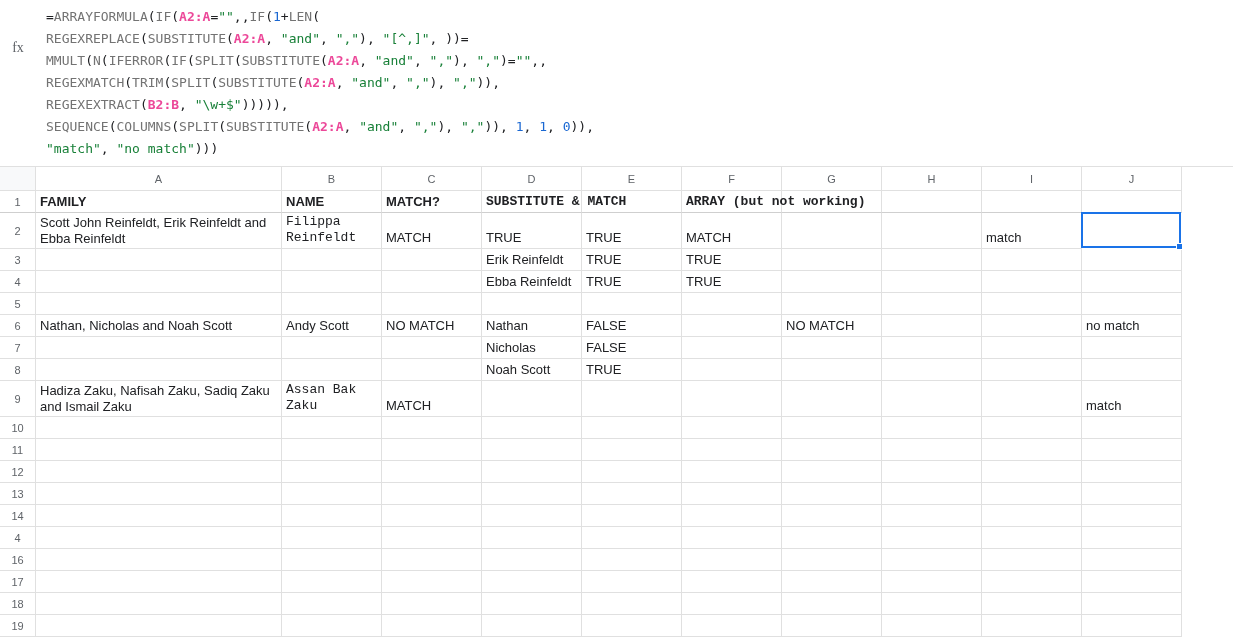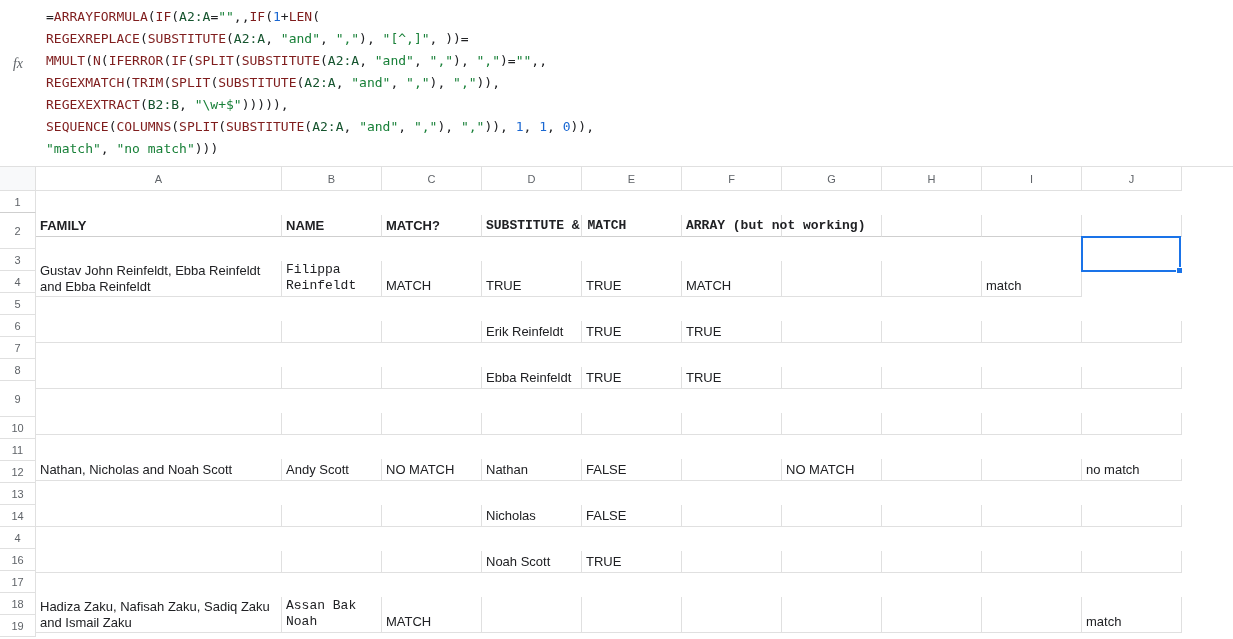--- a/index.html
+++ b/index.html
@@ -17,36 +17,35 @@
     border-bottom: 1px solid #e0e0e0;
     min-height: 150px;
   }
   .fx-icon {
     width: 36px;
     flex-shrink: 0;
     display: flex;
     align-items: center;
     justify-content: center;
     color: #5f6368;
-    font-style: italic;
     font-family: serif;
     font-size: 14px;
-    padding-top: 56px;
+    padding-top: 40px;
   }
   .formula-content {
     flex: 1;
     padding: 6px 10px 6px 10px;
     font-family: "Consolas", "Menlo", monospace;
     font-size: 13px;
     line-height: 22px;
     white-space: pre;
     color: #202124;
   }
-  .tok-func { color: #7f1d1d; }
-  .tok-range { color: #14532d; }
+  .tok-func { color: #737373; }
+  .tok-range { color: #ec4899; font-weight: bold; }
   .tok-str { color: #188038; }
   .tok-num { color: #1967d2; }
   .tok-punc { color: #202124; }
 
   .sheet-area {
     display: flex;
     position: relative;
   }
   .corner {
     width: 36px;
@@ -83,21 +82,20 @@
     border-right: 1px solid #e0e0e0;
     border-bottom: 1px solid #e0e0e0;
     background: #fff;
     color: #5f6368;
     font-size: 11px;
     text-align: center;
     line-height: 24px;
   }
   .grid-body .row {
     display: flex;
-    margin-top: 24px;
   }
   .cell {
     height: 22px;
     border-right: 1px solid #e0e0e0;
     border-bottom: 1px solid #e0e0e0;
     padding: 0 4px;
     line-height: 22px;
     overflow: hidden;
     white-space: nowrap;
     text-overflow: clip;
@@ -195,21 +193,21 @@
           <div class="cell c-C bold">MATCH?</div>
           <div class="cell c-D bold overflow">SUBSTITUTE &amp; MATCH</div>
           <div class="cell c-E"></div>
           <div class="cell c-F bold overflow">ARRAY (but not working)</div>
           <div class="cell c-G"></div>
           <div class="cell c-H"></div>
           <div class="cell c-I"></div>
           <div class="cell c-J"></div>
         </div>
         <div class="row">
-          <div class="cell c-A tall">Gustav John Reinfeldt, Ebba Reinfeldt and Ebba Reinfeldt</div>
+          <div class="cell c-A tall">Scott John Reinfeldt, Erik Reinfeldt and Ebba Reinfeldt</div>
           <div class="cell c-B tall overflow" style="display: flex; align-items: flex-end;">Filippa Reinfeldt</div>
           <div class="cell c-C tall" style="display: flex; align-items: flex-end;">MATCH</div>
           <div class="cell c-E tall center" style="display: flex; align-items: flex-end;">TRUE</div>
           <div class="cell c-F tall center" style="display: flex; align-items: flex-end;">TRUE</div>
           <div class="cell c-G tall" style="display: flex; align-items: flex-end;">MATCH</div>
           <div class="cell c-H tall"></div>
           <div class="cell c-I tall"></div>
           <div class="cell c-J tall" style="display: flex; align-items: flex-end;">match</div>
         </div>
         <div class="row">
@@ -279,21 +277,21 @@
           <div class="cell c-D">Noah Scott</div>
           <div class="cell c-E center">TRUE</div>
           <div class="cell c-F"></div>
           <div class="cell c-G"></div>
           <div class="cell c-H"></div>
           <div class="cell c-I"></div>
           <div class="cell c-J"></div>
         </div>
         <div class="row">
           <div class="cell c-A tall">Hadiza Zaku, Nafisah Zaku, Sadiq Zaku and Ismail Zaku</div>
-          <div class="cell c-B tall overflow" style="display: flex; align-items: flex-end;">Assan Bak Noah</div>
+          <div class="cell c-B tall overflow" style="display: flex; align-items: flex-end;">Assan Bak Zaku</div>
           <div class="cell c-C tall" style="display: flex; align-items: flex-end;">MATCH</div>
           <div class="cell c-D tall"></div>
           <div class="cell c-E tall"></div>
           <div class="cell c-F tall"></div>
           <div class="cell c-G tall"></div>
           <div class="cell c-H tall"></div>
           <div class="cell c-I tall"></div>
           <div class="cell c-J tall" style="display: flex; align-items: flex-end;">match</div>
         </div>
         <div class="row">

